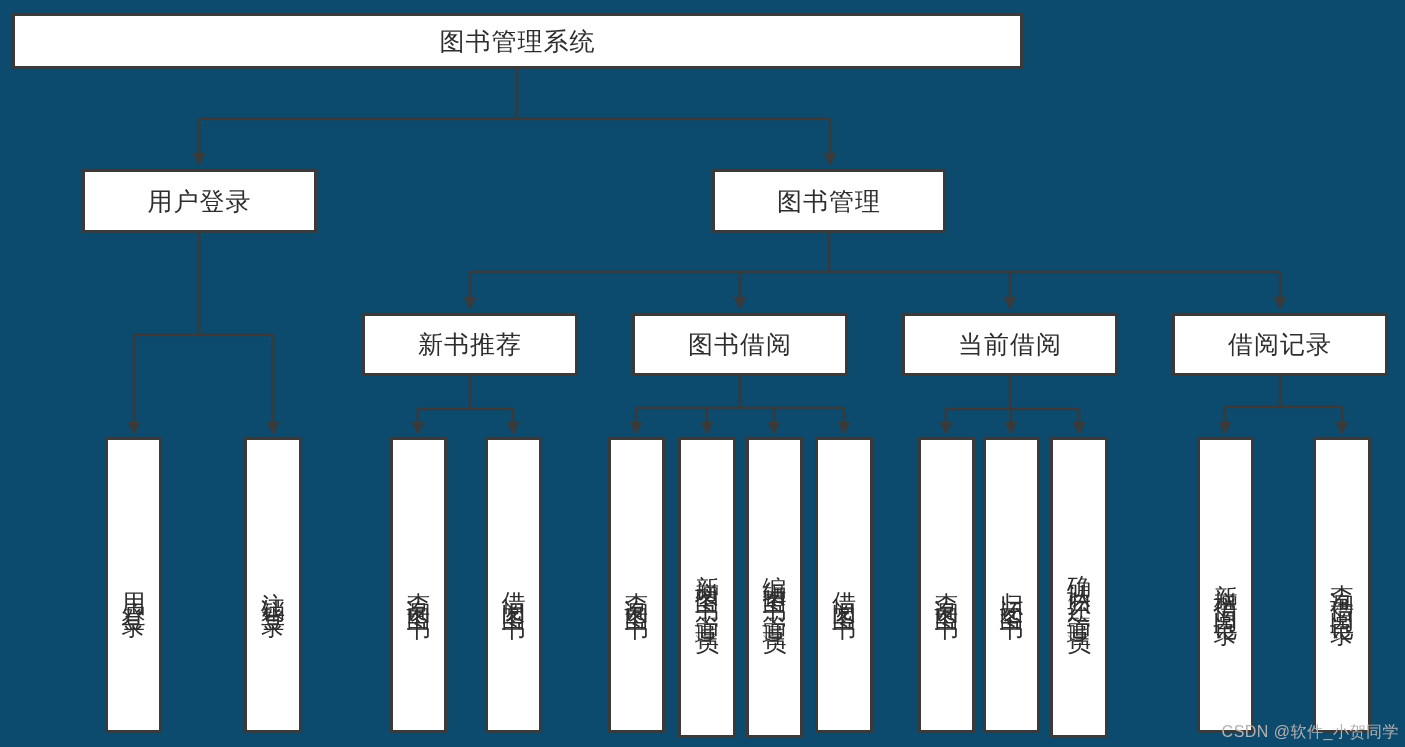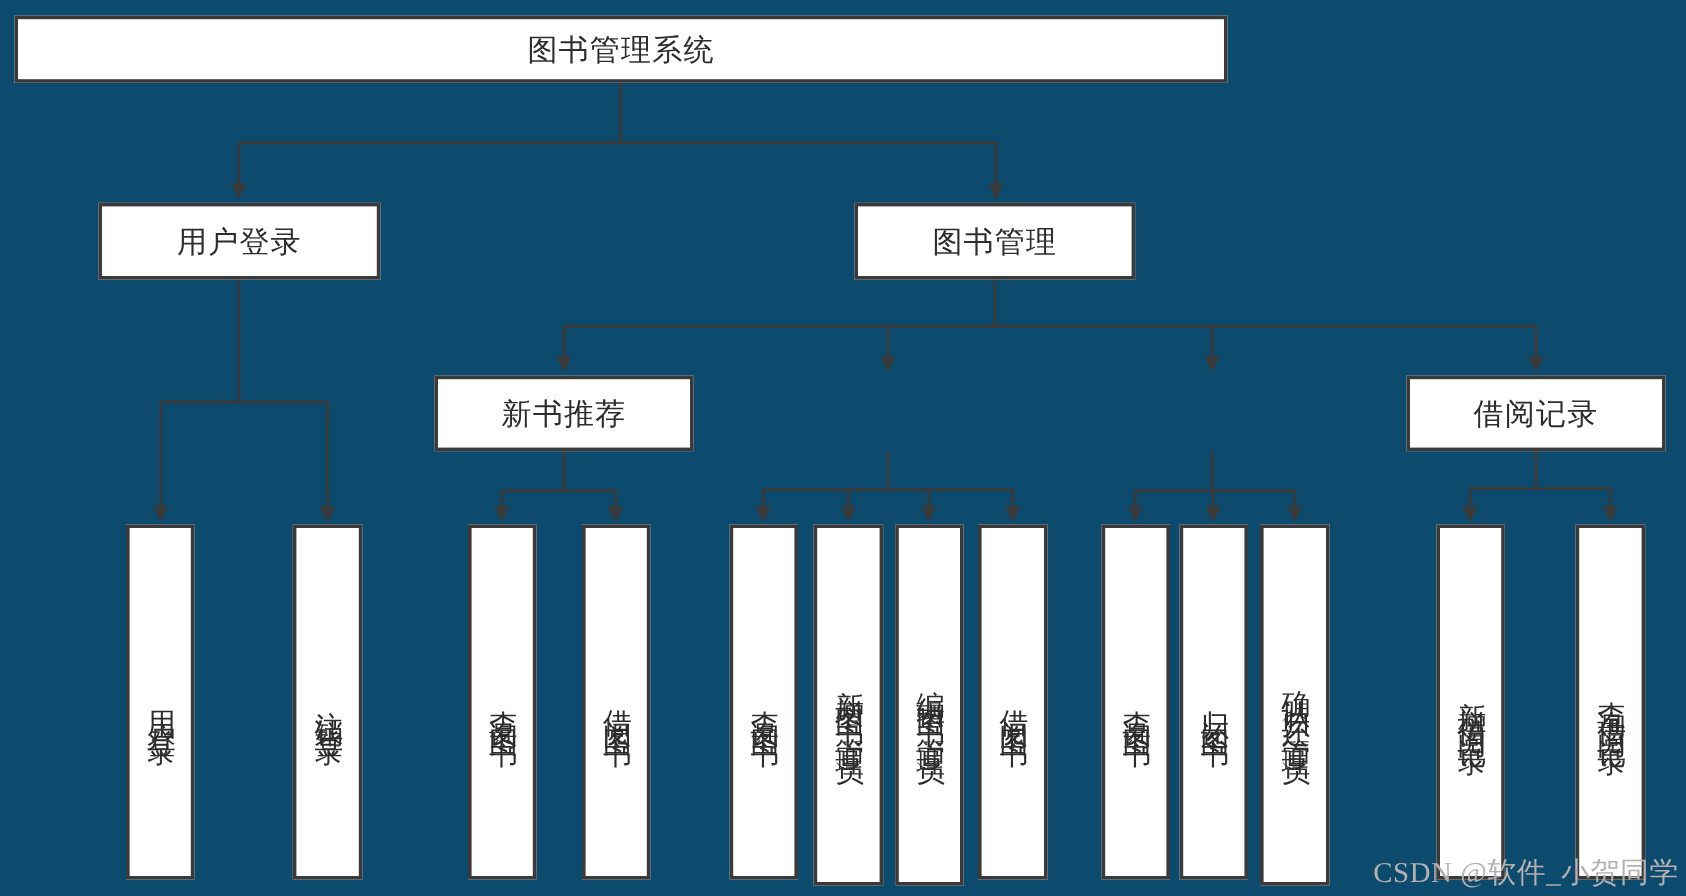--- a/index.html
+++ b/index.html
@@ -43,26 +43,25 @@
     font-size: 24px;
     line-height: 1;
     letter-spacing: 8px;
     margin-top: 8px; 
     white-space: nowrap;
   }
   .watermark {
     position: absolute;
     right: 6px;
     bottom: 4px;
-    font-size: 24px;
+    font-size: 16px;
     letter-spacing: 0.5px;
     color: #b6b0b0;
     z-index: 5;
     white-space: nowrap;
-    font-family: Liberation Serif, serif;
   }
 </style>
 </head>
 <body>
 
 <div class="canvas">
 
   <svg class="connectors" width="1405" height="747" viewBox="0 0 1405 747">
     <defs>
       <marker id="arrow" viewBox="0 0 10 10" refX="8.5" refY="5" markerWidth="20" markerHeight="13" orient="auto" markerUnits="userSpaceOnUse">
@@ -107,20 +106,26 @@
   <div class="node h" style="left:82px; top:169px; width:235px; height:64px">
     <span class="lbl">用户登录</span>
   </div>
   <div class="node h" style="left:362px; top:313px; width:216px; height:63px">
     <span class="lbl">新书推荐</span>
   </div>
 
   <div class="node h" style="left:712px; top:169px; width:234px; height:64px">
     <span class="lbl">图书管理</span>
   </div>
+  <div class="node h" style="left:632px; top:313px; width:216px; height:63px">
+    <span class="lbl">图书借阅</span>
+  </div>
+  <div class="node h" style="left:902px; top:313px; width:216px; height:63px">
+    <span class="lbl">当前借阅</span>
+  </div>
   <div class="node h" style="left:1172px; top:313px; width:216px; height:63px">
     <span class="lbl">借阅记录</span>
   </div>
 
   <div class="node v" style="left:105px; top:437px; width:57px; height:296px">
     <span class="vlbl">用户登录</span>
   </div>
   <div class="node v" style="left:244px; top:437px; width:58px; height:296px">
     <span class="vlbl">注销登录</span>
   </div>

